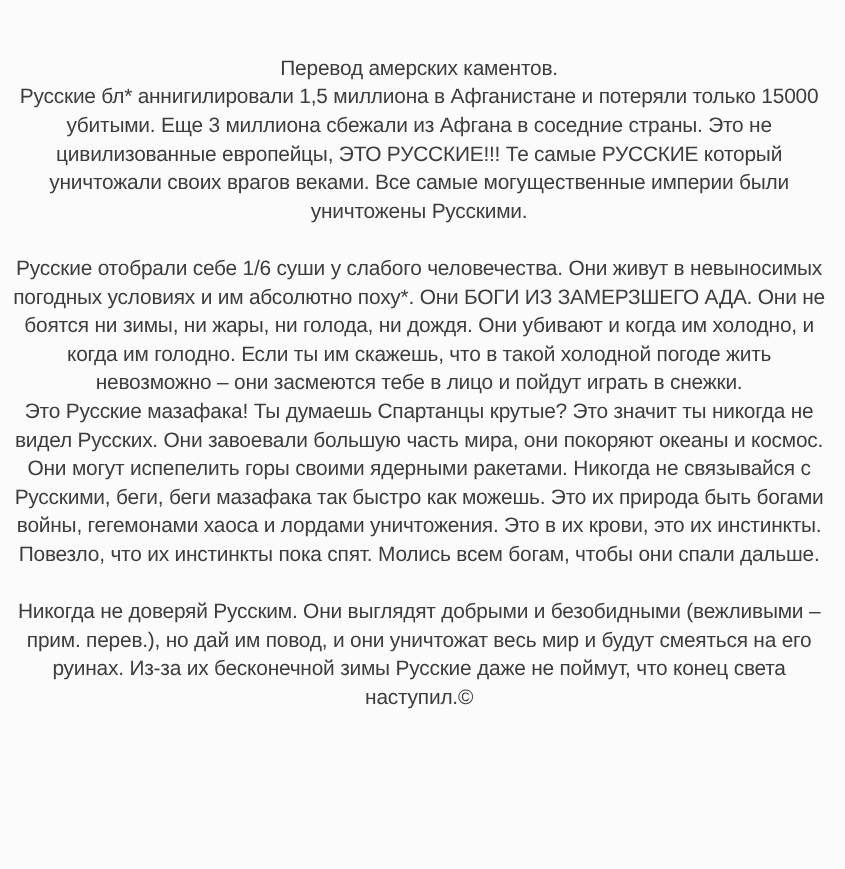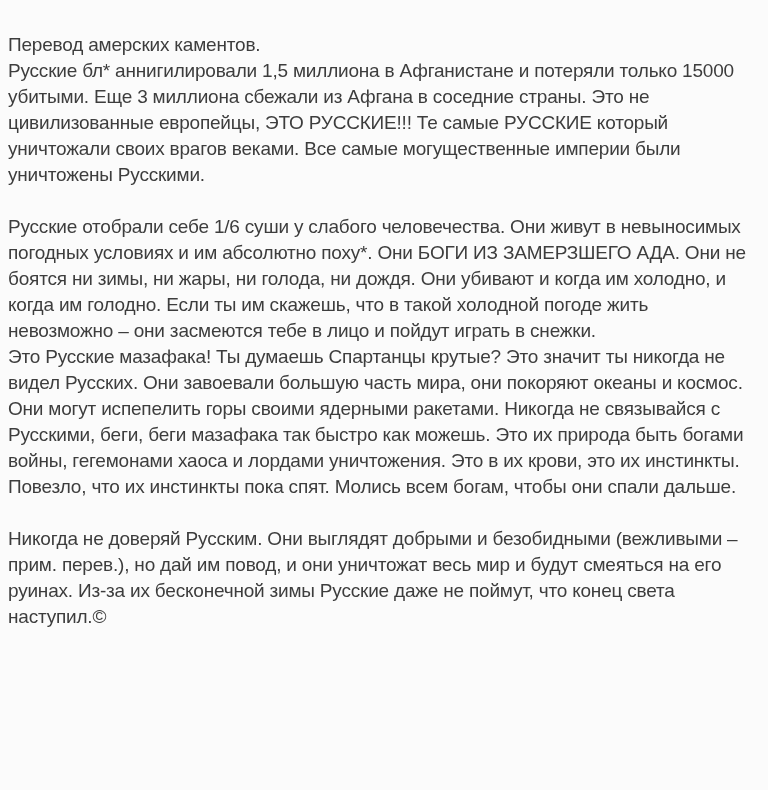--- a/index.html
+++ b/index.html
@@ -10,26 +10,27 @@
       width: 768px;
       height: 790px;
       background: var(--page-bg, #fbfbfb);
       overflow: hidden;
     }
     .page {
       box-sizing: border-box;
       width: 768px;
       height: 736px;
       background: var(--page-bg, #fbfbfb);
-      padding: 32px 14px 0 8px;
+      padding: 50px 14px 0 8px;
       font-family: "Liberation Sans", "DejaVu Sans", sans-serif;
       font-size: 19px;
       line-height: 26px;
       color: var(--text-color, #3d3d3d);
       letter-spacing: -0.2px;
+      text-align: center;
     }
     .page p {
       margin: 0 0 26px 0;
       white-space: pre-line; 
       text-rendering: optimizeLegibility;
     }
     .page p:last-child {
       margin-bottom: 4px;
     }
   </style>

